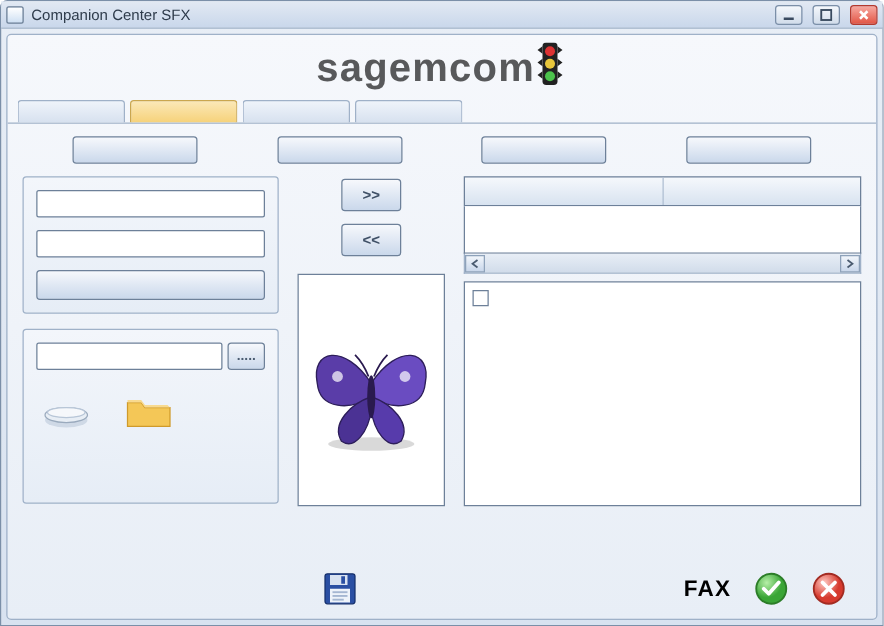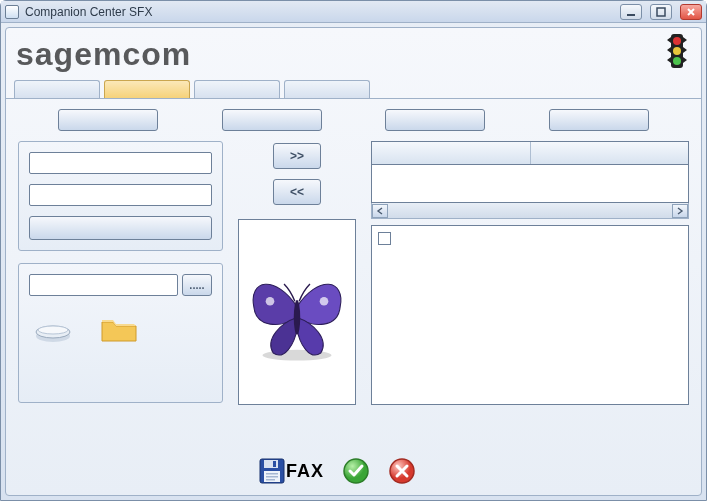--- a/index.html
+++ b/index.html
@@ -67,21 +67,21 @@
     margin: 4px;
     border: 1px solid #9fb1c8;
     border-radius: 4px;
     background: linear-gradient(#f6f8fc, #e8eef6);
     position: relative;
     overflow: hidden;
   }
   .topbar {
     display: flex;
     align-items: center;
-    justify-content: space-between;
+    justify-content: center;
     padding: 6px 12px 0 10px;
   }
   .brand {
     font-family: Arial, sans-serif;
     font-size: 32px;
     letter-spacing: 1px;
     color: #58595b;
     font-weight: 600;
   }
   .device-area {
@@ -249,21 +249,21 @@
     border: 1px solid #6d8099;
     background:#fff;
     display:inline-block;
   }
   .bottombar {
     position:absolute;
     bottom: 10px;
     left: 14px; right: 14px;
     display:flex;
     align-items:center;
-    justify-content: flex-start;
+    justify-content: space-between;
   }
   .bottom-left {
     display:flex; align-items:center; gap: 20px;
     padding-left: 238px;
   }
   .floppy { width: 28px; height: 28px; }
   .bottom-right {
     display:flex; align-items:center; gap: 18px;
     padding-right: 10px;
   }

